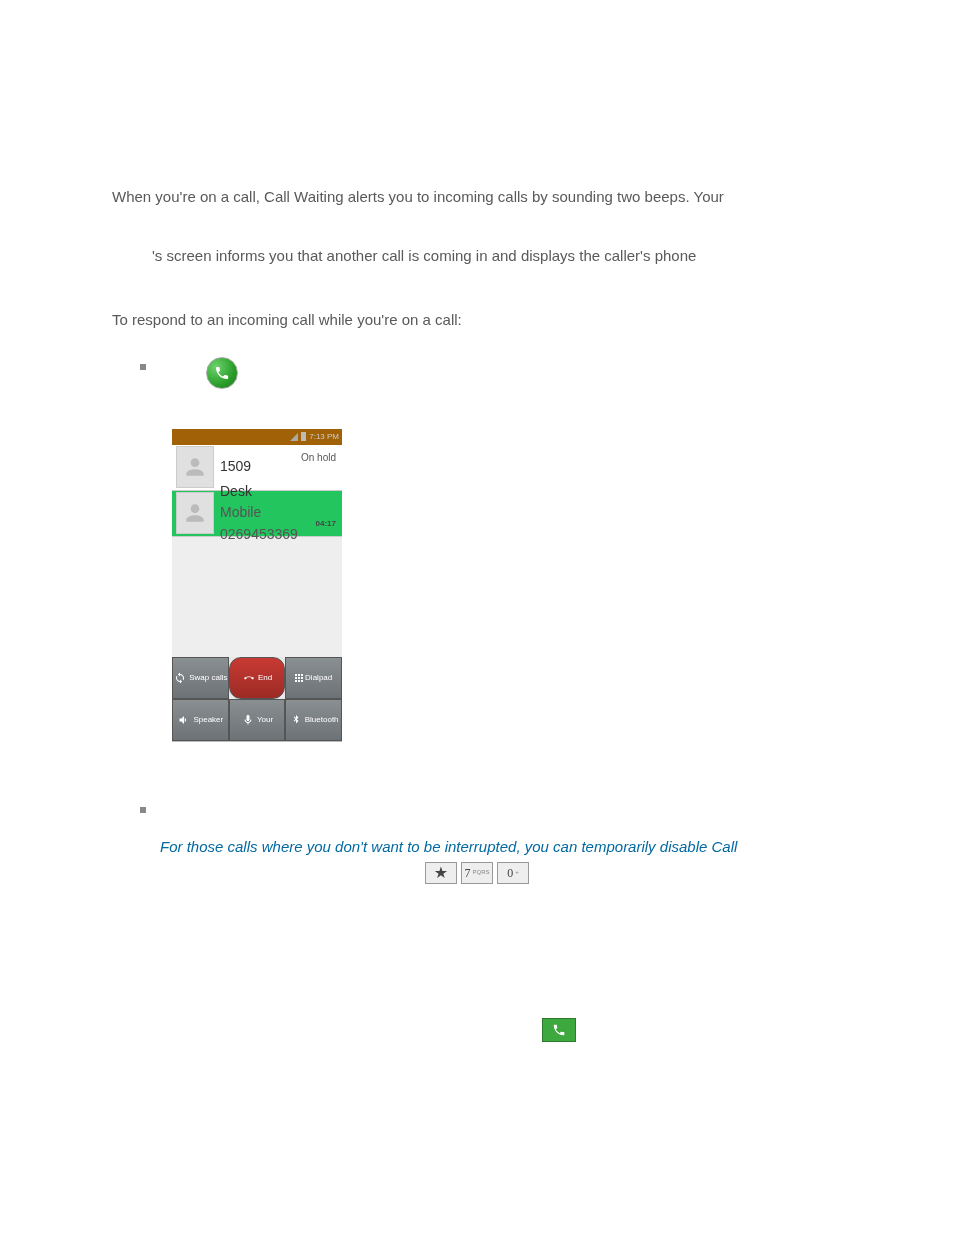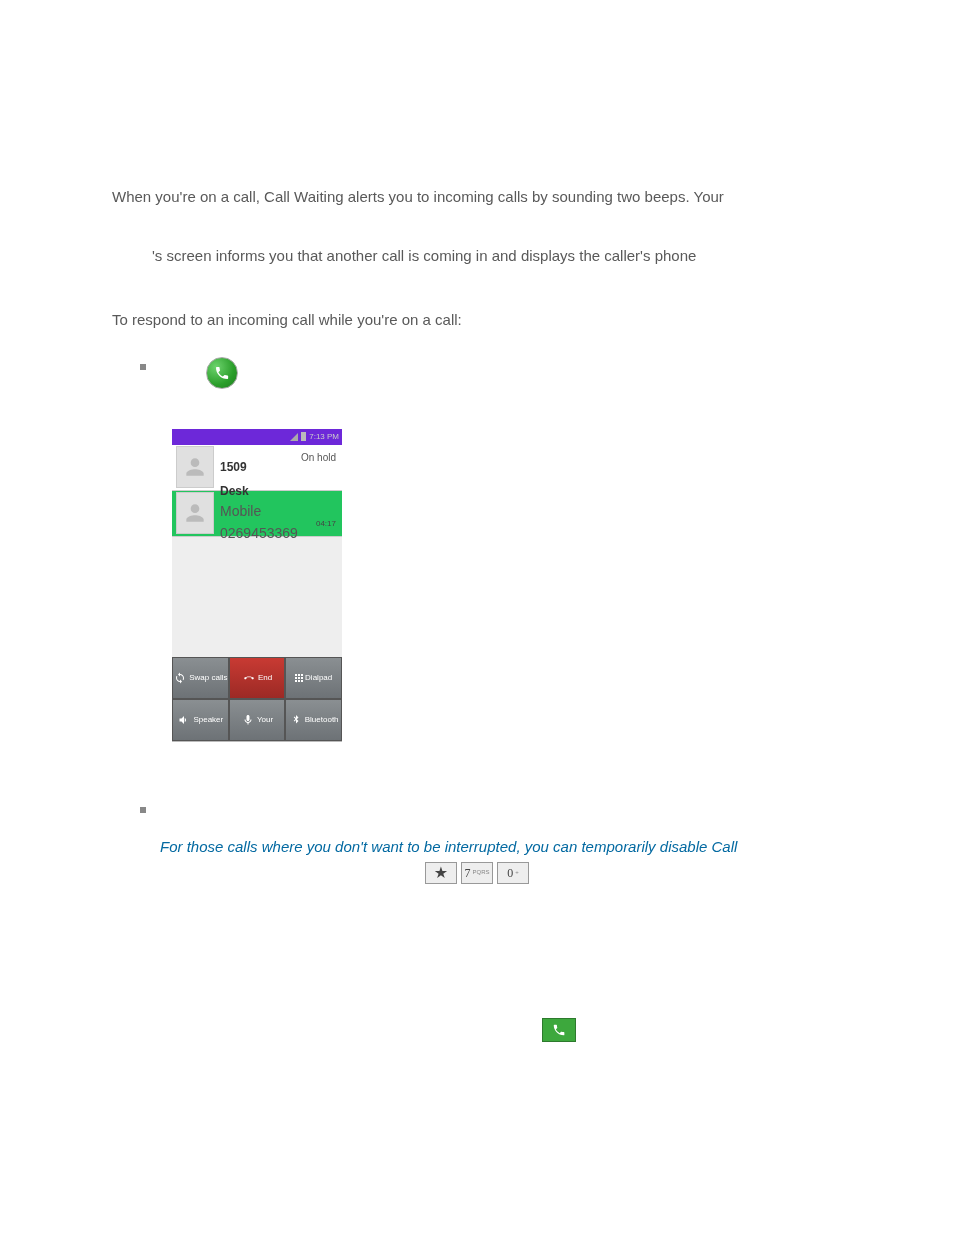--- a/index.html
+++ b/index.html
@@ -39,53 +39,53 @@
   
   .phone-shot {
     width: 170px;
     margin-left: 60px;
     background: #e8e8e8;
     font-family: Arial, sans-serif;
     color: #333;
     border-bottom: 1px solid #bbb;
   }
   .statusbar {
-    height: 16px; background: #6d28d9; color: #ccc;
+    height: 16px; background: #a16207; color: #ccc;
     display: flex; justify-content: flex-end; align-items: center;
     font-size: 8px; padding: 0 3px; gap: 3px;
   }
   .sig-tri { width:0; height:0; border-left:8px solid transparent; border-bottom:8px solid #aaa; }
   .batt { width: 5px; height: 9px; background: #bbb; }
   .call-row {
     height: 46px; display: flex; align-items: center;
     border-bottom: 1px solid #ccc; position: relative;
     padding-right: 6px;
   }
   .call-row.hold { background: #fff; }
   .call-row.active { background: #22c55e; }
   .avatar {
     width: 38px; height: 42px; margin: 2px 4px;
     background: #e0e0e0; border: 1px solid #ccc;
     display: flex; align-items: center; justify-content: center;
   }
   .avatar svg { width: 26px; height: 30px; fill: #bbb; }
   .call-info { flex: 1; padding-left: 2px; }
-  .call-name { font-weight: bold; font-size: 12px; color: #333; }
+  .call-name { font-weight: normal; font-size: 14px; color: #333; }
   .call-sub { font-size: 14px; color: #555; }
   .call-status { position: absolute; top: 5px; right: 6px; font-size: 10px; color: #555; }
-  .call-time { position: absolute; bottom: 5px; right: 6px; font-size: 8px; color: #444; font-weight: normal; }
+  .call-time { position: absolute; bottom: 5px; right: 6px; font-size: 8px; color: #444; font-weight: bold; }
   .call-mid { height: 120px; background: #eee; }
   .btn-grid { display: grid; grid-template-columns: 1fr 1fr 1fr; }
   .cbtn {
     height: 42px; background: linear-gradient(#8a8f92, #6d7276);
     border: 1px solid #555; color: #fff;
     display: flex; flex-direction: row; align-items: center; justify-content: center;
     font-size: 8px; gap: 2px;
   }
-  .cbtn.end { background: linear-gradient(#c83a33, #9c2a25); }
+  .cbtn.end { background: linear-gradient(#c83a33, #9c2a25); border-radius: 12px; }
   .cbtn svg { width: 14px; height: 12px; fill: #fff; }
   .cbtn .dots { display: grid; grid-template-columns: repeat(3,2px); grid-auto-rows:2px; gap:1px; }
   .cbtn .dots span { background:#fff; }
 
   .tip-green { color: #0369a1; padding-left: 48px; font-style: italic; }
 
   
   .key-row { display: flex; gap: 4px; justify-content: center; margin: 4px auto; }
   .key {
     width: 32px; height: 22px; border: 1px solid #999; background: #eee;

